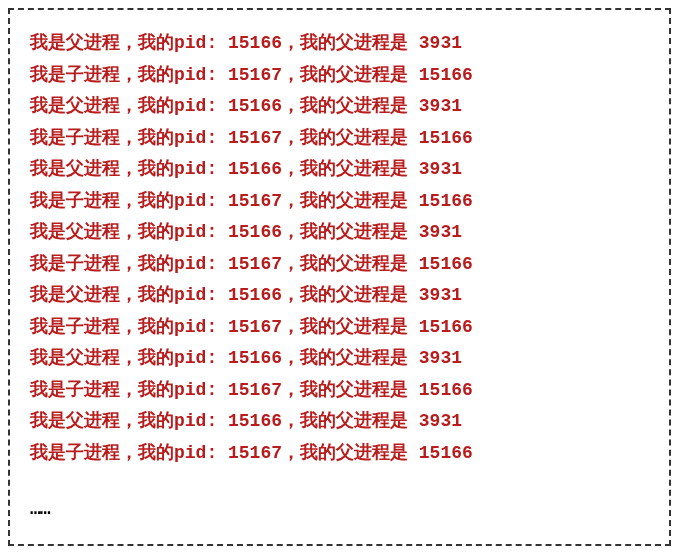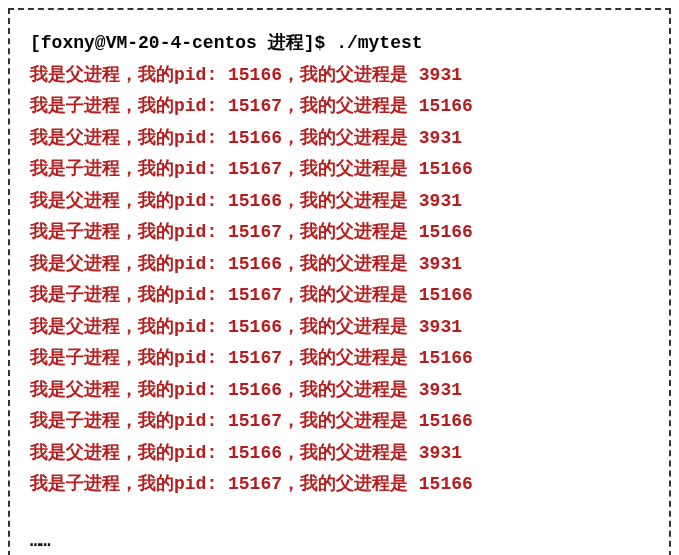--- a/index.html
+++ b/index.html
@@ -34,23 +34,20 @@
     .ellipsis {
       font-weight: bold;
       margin-top: 25px;
       letter-spacing: -1px;
     }
   </style>
 </head>
 <body>
 
 <div class="terminal-container">
-  <div class="prompt-line">
-    <span>[</span><span>foxny</span><span>@</span><span>VM-20-4-centos</span><span> </span><span>进程</span><span>]</span><span>$</span><span> </span><span class="prompt-command">./mytest</span>
-  </div>
   <div id="output-container">
       <div class="output-line">我是父进程，我的pid: 15166，我的父进程是 3931</div>
       <div class="output-line">我是子进程，我的pid: 15167，我的父进程是 15166</div>
       <div class="output-line">我是父进程，我的pid: 15166，我的父进程是 3931</div>
       <div class="output-line">我是子进程，我的pid: 15167，我的父进程是 15166</div>
       <div class="output-line">我是父进程，我的pid: 15166，我的父进程是 3931</div>
       <div class="output-line">我是子进程，我的pid: 15167，我的父进程是 15166</div>
       <div class="output-line">我是父进程，我的pid: 15166，我的父进程是 3931</div>
       <div class="output-line">我是子进程，我的pid: 15167，我的父进程是 15166</div>
       <div class="output-line">我是父进程，我的pid: 15166，我的父进程是 3931</div>

